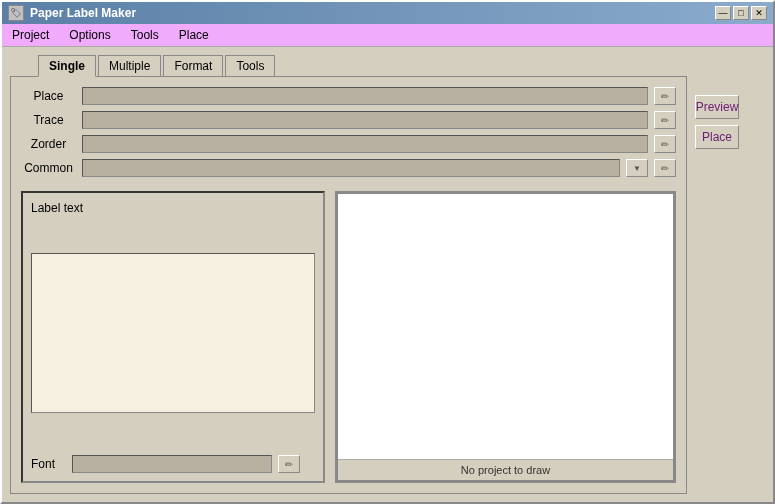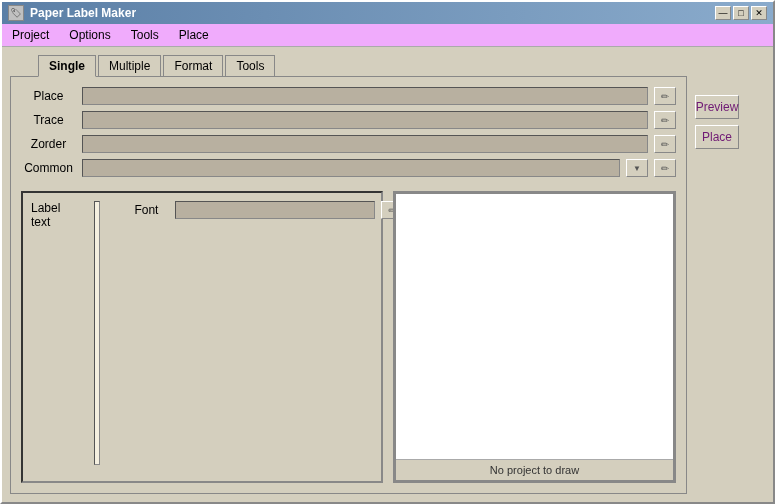--- a/index.html
+++ b/index.html
@@ -190,26 +190,26 @@
     }
 
     .lower-section {
       display: flex;
       gap: 10px;
       flex: 1;
       margin-top: 8px;
     }
 
     .label-text-panel {
-      width: 362px;
+      width: 304px;
       border: 2px inset #888;
       background: #d4cfbe;
       padding: 8px;
       display: flex;
-      flex-direction: row;
+      flex-direction: column;
       gap: 34px;
     }
 
     .label-text-title {
       color: #000;
       margin-bottom: 4px;
     }
 
     .label-textarea {
       flex: 1;

